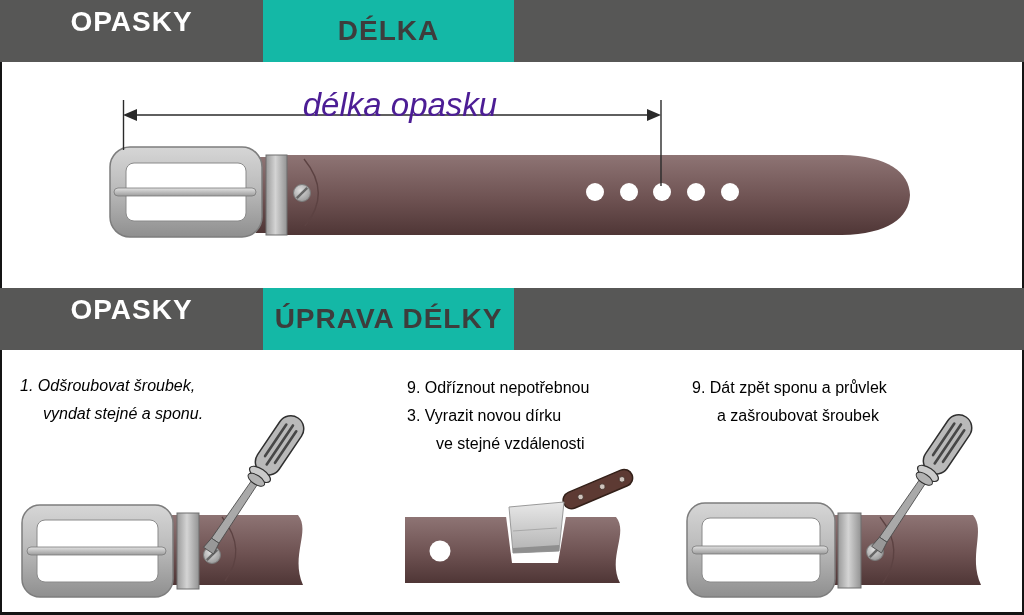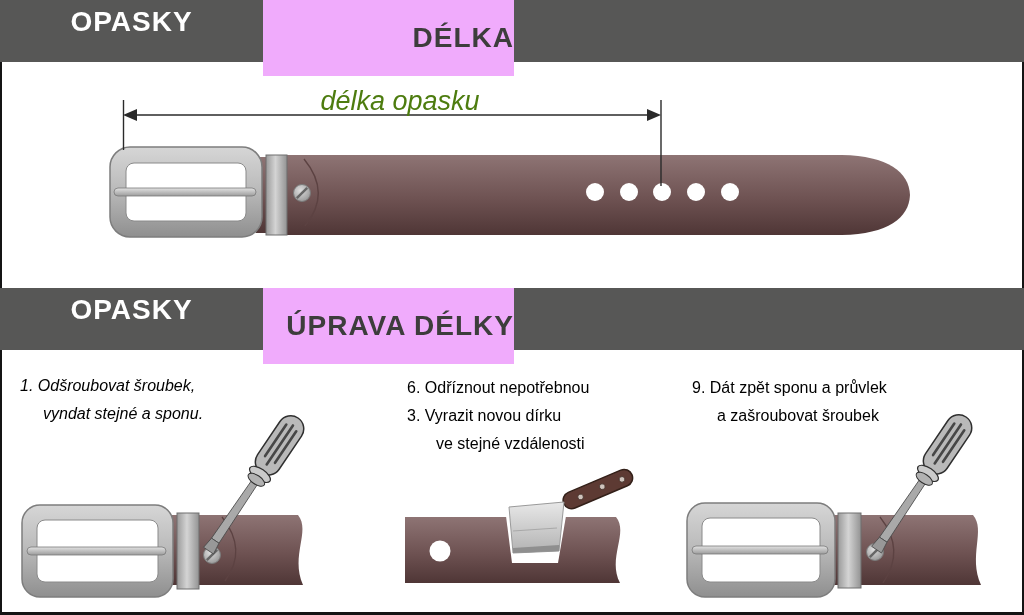--- a/index.html
+++ b/index.html
@@ -4,37 +4,37 @@
 <style>
   html,body{margin:0;padding:0;background:#fff;}
   .canvas{position:relative;width:1024px;height:615px;background:#ffffff;
           font-family:"Liberation Sans",sans-serif;overflow:hidden;}
 
   
   .bar{position:absolute;left:0;width:1024px;height:62px;background:#575756;}
   .bar1{top:0;} .bar2{top:288px;}
   .bar .gray-zone{position:absolute;left:0;top:0;width:263px;height:44px;
        display:flex;align-items:center;justify-content:center;}
-  .bar .yellow-tab{position:absolute;left:263px;top:0;width:251px;height:76px;background:#f0abfc;
-       display:flex;align-items:center;justify-content:flex-end;}
+  .bar .yellow-tab{position:absolute;left:263px;top:0;width:251px;height:62px;background:#14b8a6;
+       display:flex;align-items:center;justify-content:center;}
   .tab-label{font-weight:bold;font-size:28px;letter-spacing:1px;white-space:nowrap;}
   .lbl-light{color:#ffffff;} .lbl-dark{color:#3d3d3c;}
 
   
   .frame{position:absolute;left:0;width:1024px;box-sizing:border-box;
          border-left:2px solid #141414;border-right:2px solid #141414;background:#fff;}
   .frame1{top:62px;height:226px;}
   .frame2{top:350px;height:265px;border-bottom:3px solid #141414;}
 
   svg{position:absolute;left:0;}
   #svg-top{top:62px;}
   #svg-bottom{top:400px;}
 
   .dim-label{position:absolute;top:86px;left:250px;width:300px;text-align:center;
-       font-style:italic;font-size:27px;color:#4d7c0f;}
+       font-style:italic;font-size:33px;color:#4c1d95;}
 
   .step{position:absolute;font-size:16px;line-height:28px;color:#000000;}
   .step .line{white-space:nowrap;}
   .step1{left:20px;top:372px;font-style:italic;}
   .step1 .cont{padding-left:23px;}
   .step2{left:407px;top:374px;}
   .step2 .cont{padding-left:29px;}
   .step4{left:692px;top:374px;}
   .step4 .cont{padding-left:25px;}
 </style>
@@ -143,21 +143,21 @@
     <polygon points="661,53 647,47 647,59" fill="#2a2a2a"></polygon>
   </svg>
 
   <div class="dim-label">délka opasku</div>
 
   <div class="step step1">
     <div class="line first">1. Odšroubovat šroubek,</div>
     <div class="line cont">vyndat stejné a sponu.</div>
   </div>
   <div class="step step2">
-    <div class="line first">6. Odříznout nepotřebnou</div>
+    <div class="line first">9. Odříznout nepotřebnou</div>
     <div class="line first">3. Vyrazit novou dírku</div>
     <div class="line cont">ve stejné vzdálenosti</div>
   </div>
   <div class="step step4">
     <div class="line first">9. Dát zpět sponu a průvlek</div>
     <div class="line cont">a zašroubovat šroubek</div>
   </div>
 
   <svg id="svg-bottom" width="1024" height="213" viewBox="0 0 1024 213">
 

